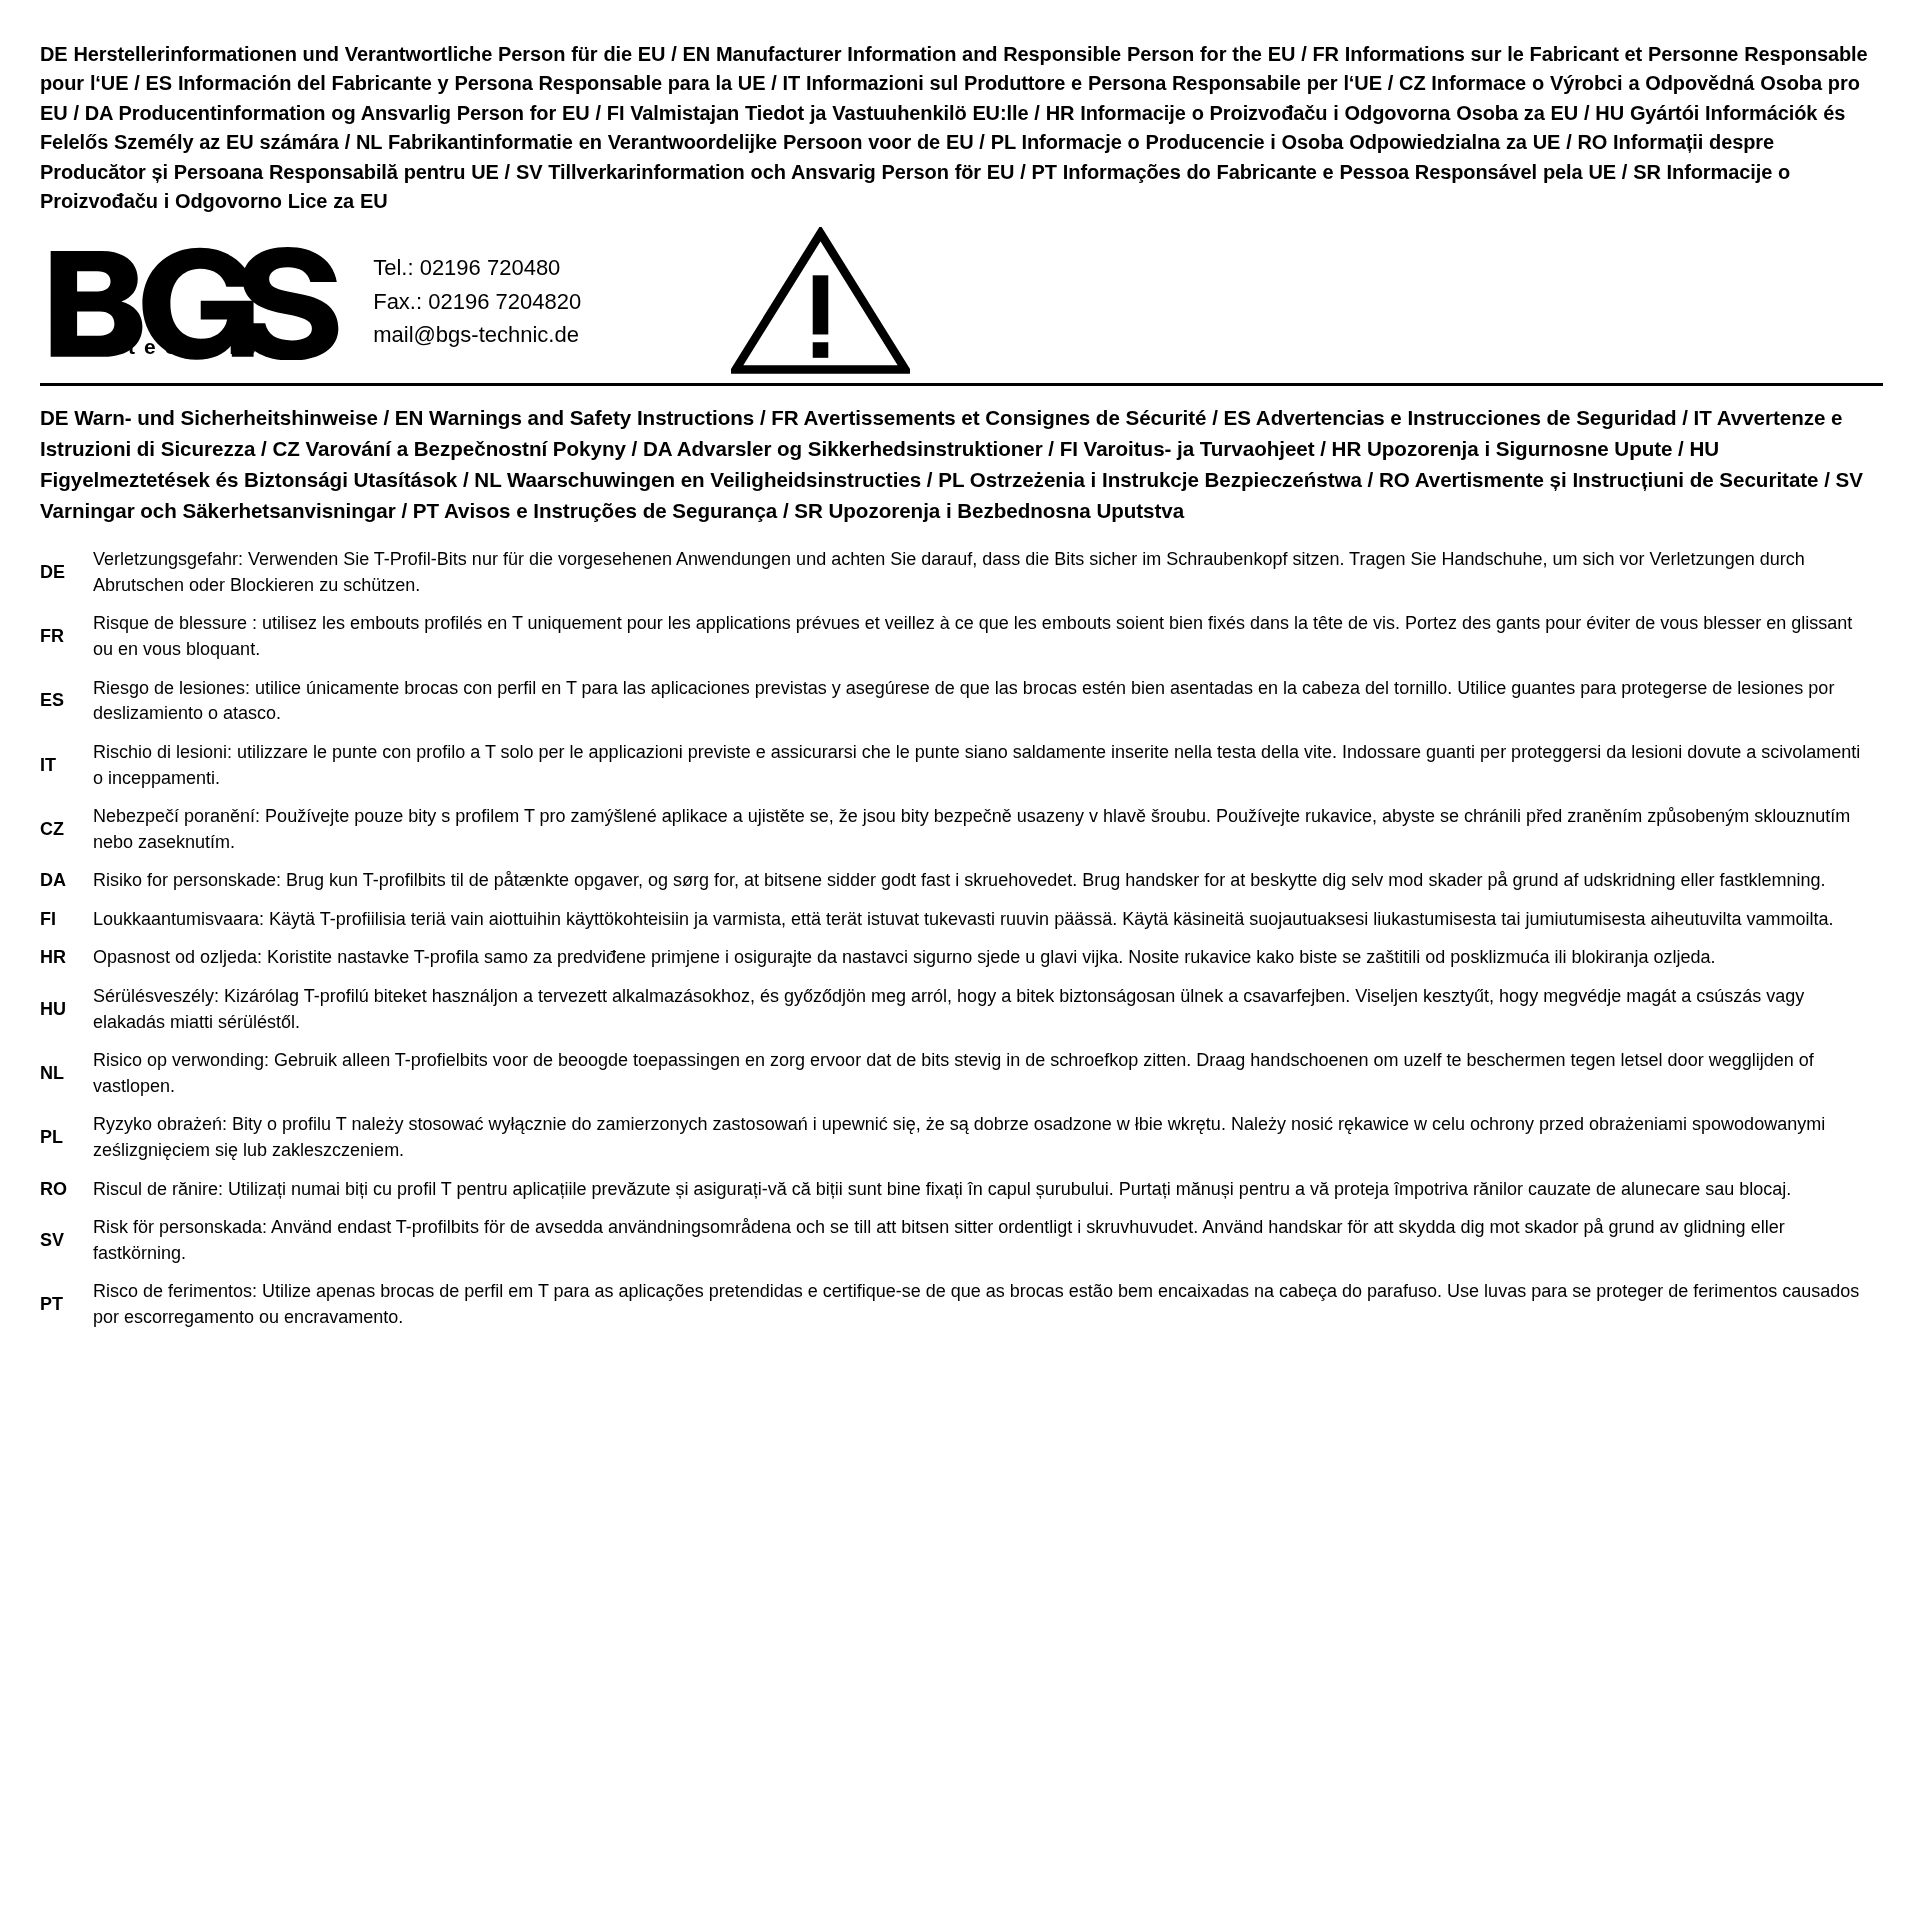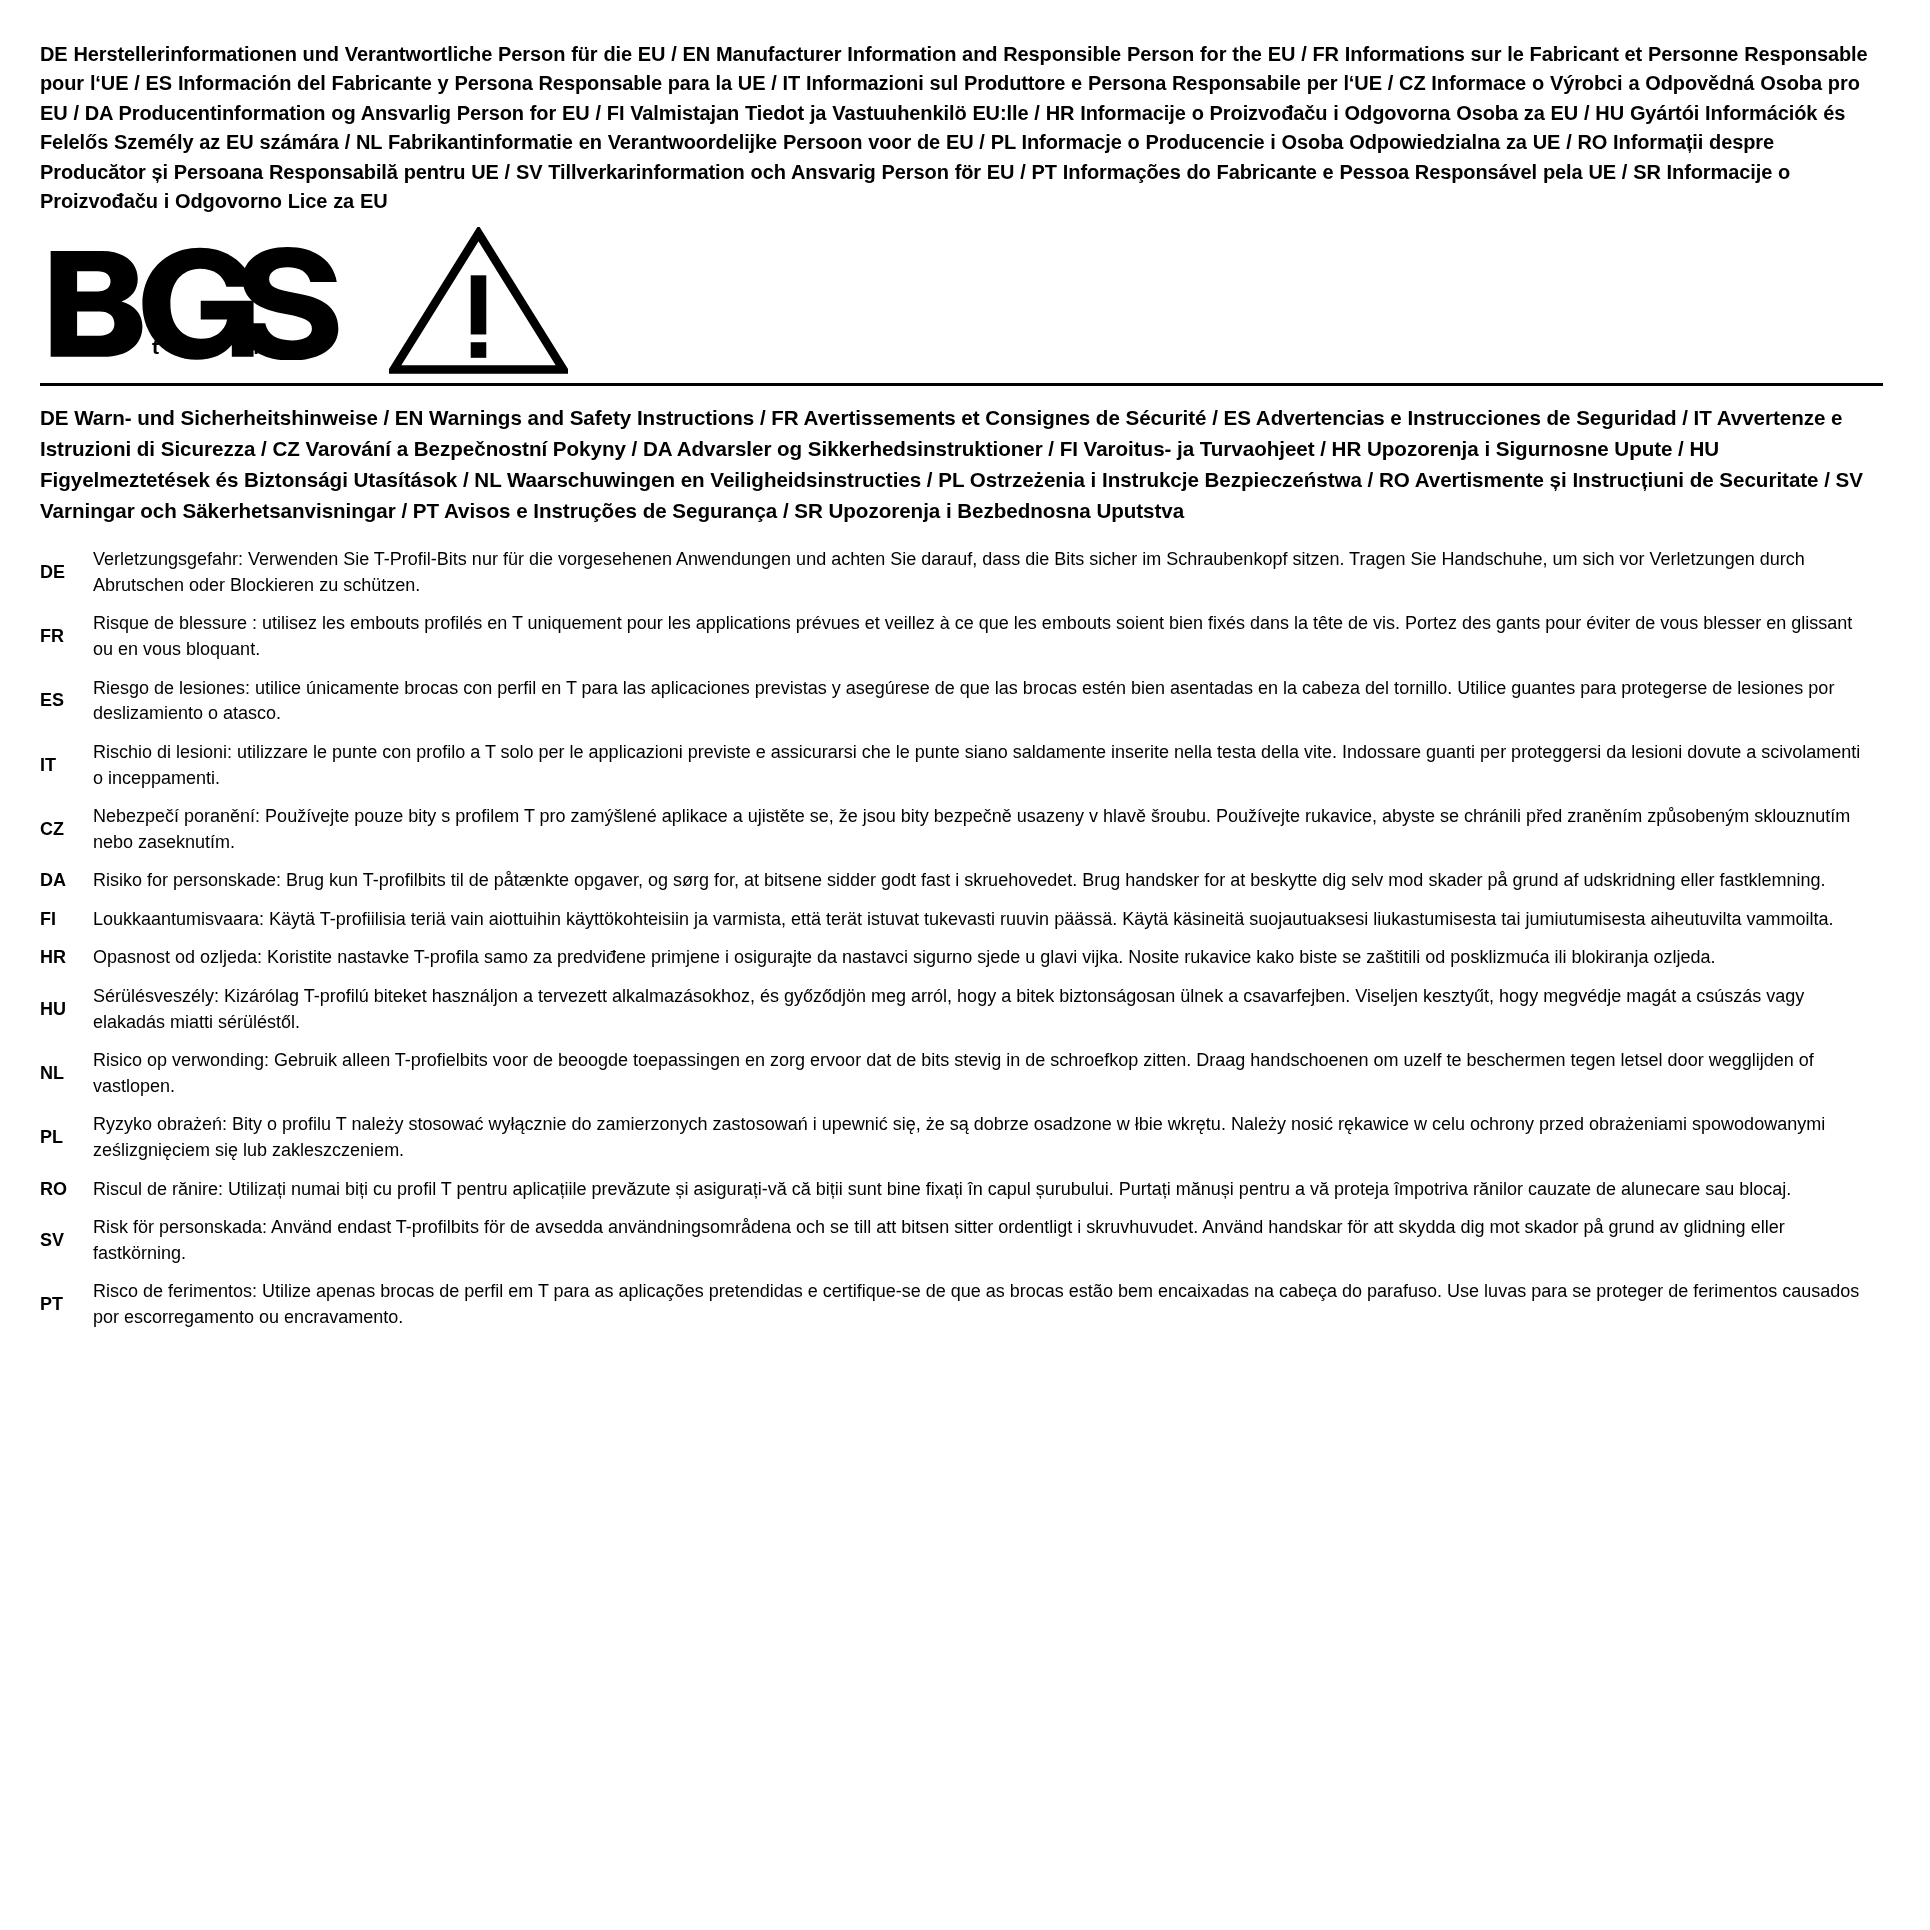--- a/index.html
+++ b/index.html
@@ -125,24 +125,29 @@
           <path d="M6 10 L72 10 C102 10 118 26 118 46 C118 60 110 70 97 75 C113 79 124 91 124 107 C124 130 106 146 74 146 L6 146 Z
                    M40 36 L40 62 L66 62 C77 62 83 57 83 49 C83 41 77 36 66 36 Z
                    M40 88 L40 119 L69 119 C81 119 88 113 88 104 C88 94 81 88 69 88 Z"></path>
 
           <path d="M214 56 C210 41 197 33 180 33 C157 33 142 51 142 78 C142 105 157 123 181 123 C198 123 212 114 215 98 L181 98 L181 74 L249 74 L249 146 L221 146 L221 131 C211 143 196 150 176 150 C135 150 106 119 106 78 C106 37 136 6 180 6 C215 6 242 26 249 56 Z" transform="translate(18,0)"></path>
 
           <path d="M386 50 C383 37 372 31 357 31 C342 31 333 37 333 46 C333 55 341 59 357 62 L376 66 C406 72 422 86 422 110 C422 135 398 151 361 151 C322 151 297 133 293 103 L328 103 C331 118 343 125 362 125 C379 125 388 119 388 110 C388 101 381 97 364 93 L344 89 C314 83 299 68 299 46 C299 21 323 5 357 5 C392 5 416 23 420 50 Z" transform="translate(-46,0)"></path>
         </g>
       </svg>
       <div style="position:absolute; left:265px; top:6.2px; font-size:20px; font-weight:bold;">®</div>
-      <div style="position:absolute; left:112px; top:92px; font-size:21px; font-weight:bold; letter-spacing:1.6px;">t e c h n i c</div>
-    </div>
-
-
+      <div style="position:absolute; left:88px; top:92px; font-size:21px; font-weight:bold; letter-spacing:1.6px;">t e c h n i c</div>
+    </div>
+
+
+    <div class="tel-block">
+      <div>Tel.: 02196 720480</div>
+      <div>Fax.: 02196 7204820</div>
+      <div>mail@bgs-technic.de</div>
+    </div>
 
 
     <div class="warn-block">
       <svg width="179" height="148" viewBox="0 0 230 190">
         <polygon points="115,8 224,183 6,183" fill="#ffffff" stroke="#000000" stroke-width="11" stroke-linejoin="miter"></polygon>
         <rect x="105" y="62" width="20" height="76" fill="#000000"></rect>
         <rect x="105" y="148" width="20" height="20" fill="#000000"></rect>
       </svg>
     </div>
   </div>

